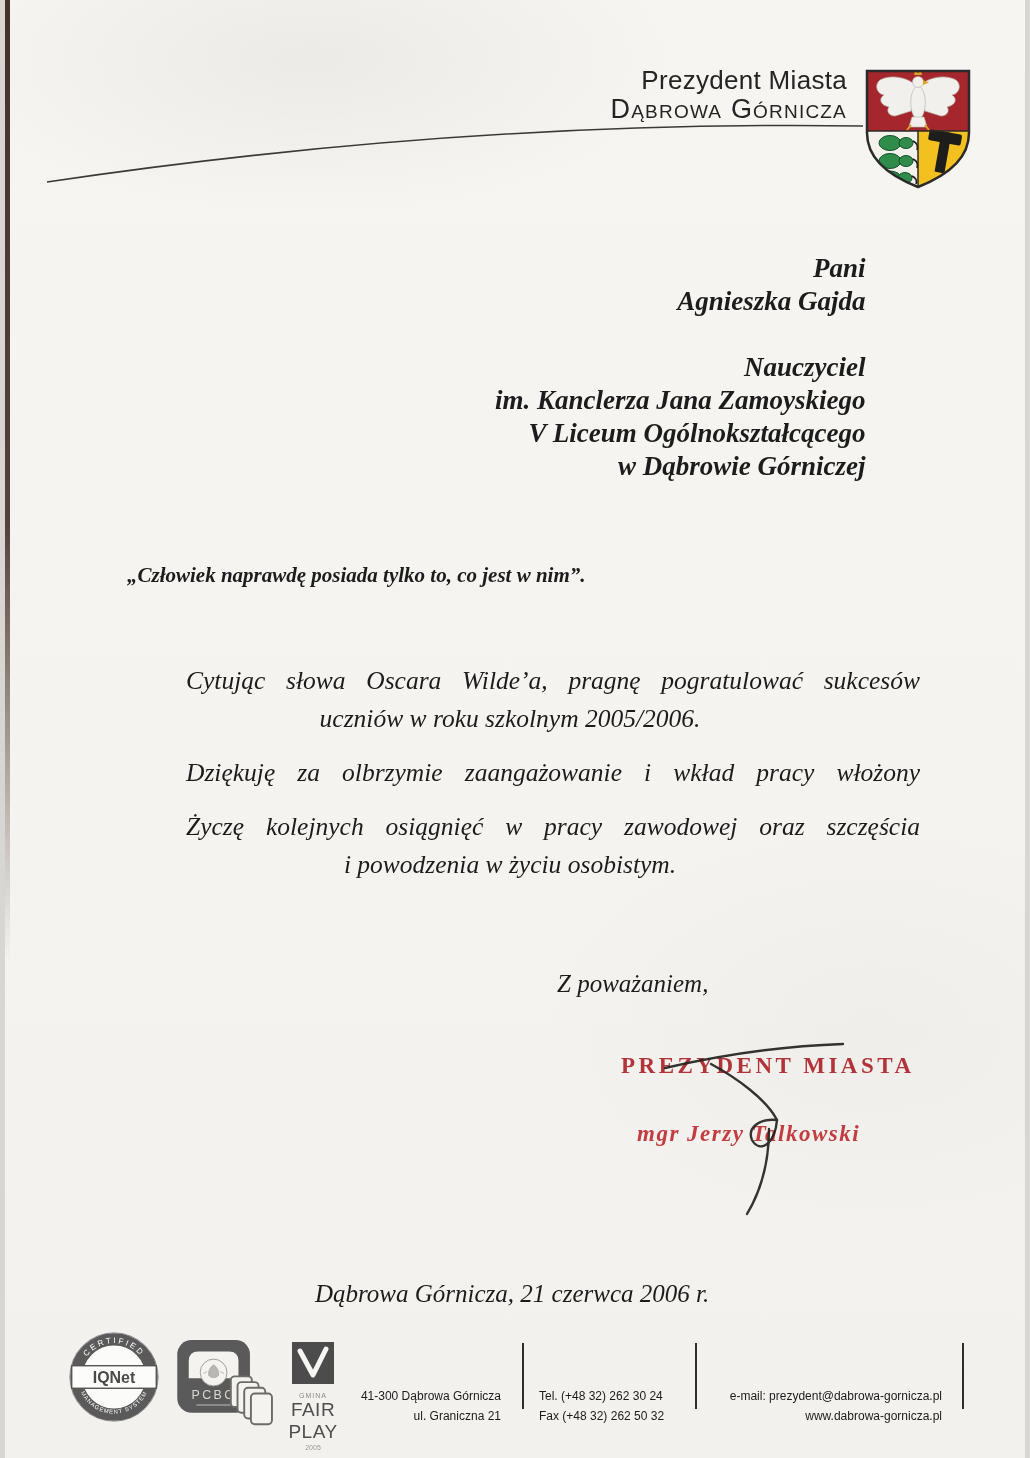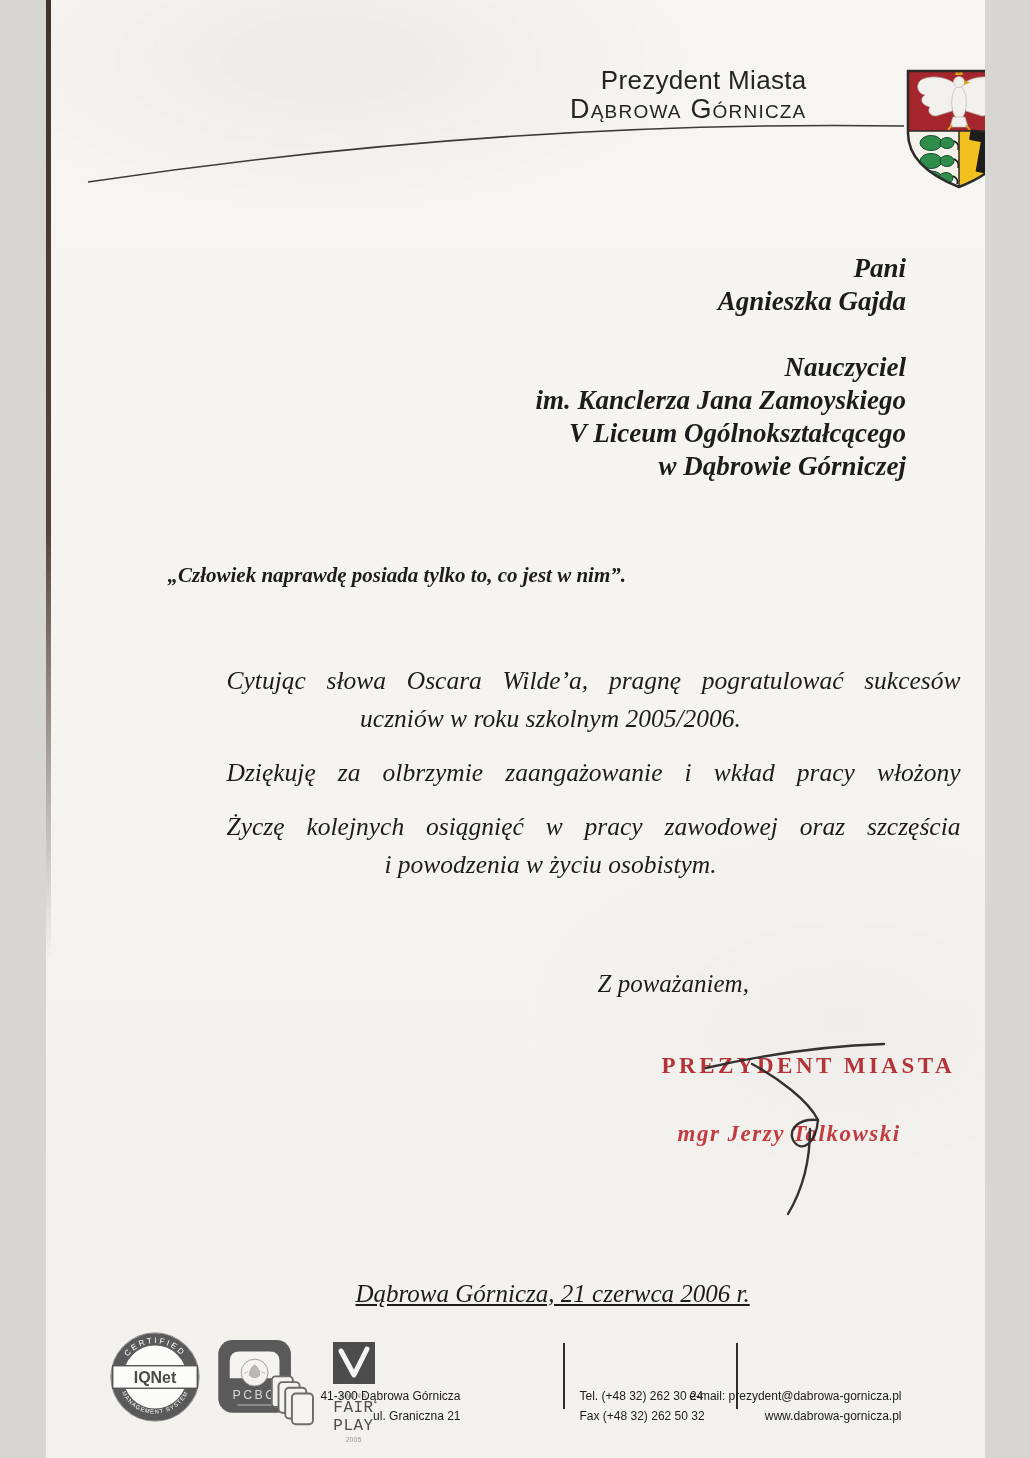--- a/index.html
+++ b/index.html
@@ -1,17 +1,17 @@
 <!DOCTYPE html>
 <html style="--ink: #1c1c1c; --stamp-red: #b23438; --stamp-red-2: #c23c40; --shield-red: #a5262c; --shield-gold: #f2c120; --shield-green: #2f8c4b; --logo-gray: #5a5a5a;"><head>
 <meta charset="utf-8">
 <style>
   html,body{margin:0;padding:0;background:#d8d6d2;}
   .page{
-    position:relative;width:939px;height:1458px;margin:0 auto;overflow:hidden;
+    position:relative;width:1020px;height:1458px;margin:0 auto;overflow:hidden;
     background:
       radial-gradient(ellipse 620px 260px at 30% 4%, rgba(0,0,0,0.045), transparent 60%),
       radial-gradient(ellipse 500px 300px at 85% 70%, rgba(0,0,0,0.02), transparent 70%),
       linear-gradient(180deg,#f6f5f2 0%,#f4f3f0 60%,#f2f1ee 100%);
     font-family:"Liberation Serif", serif;
     color:var(--ink,#1c1c1c);
   }
   .edge-left{position:absolute;left:0;top:0;width:5px;height:960px;
     background:linear-gradient(180deg,#41332b 0%,#55433a 55%,rgba(85,67,58,0) 100%);}
 
@@ -40,29 +40,29 @@
 
   .closing{position:absolute;left:552px;top:970px;font-style:italic;font-size:25px;}
 
   
   .stamp-title{position:absolute;left:616px;top:1053px;font-weight:700;font-size:23px;
     letter-spacing:3.5px;color:var(--stamp-red,#b23438);}
   .stamp-name{position:absolute;left:632px;top:1121px;font-weight:700;font-style:italic;
     font-size:23px;letter-spacing:1.5px;color:var(--stamp-red-2,#c23c40);}
   .signature-svg{position:absolute;left:612px;top:1026px;width:250px;height:195px;}
 
-  .dateline{position:absolute;left:310px;top:1280px;font-style:italic;font-size:25px;text-decoration:underline;}
+  .dateline{position:absolute;left:310px;top:1280px;font-style:italic;font-size:25px;}
 
   
   .logo-iqnet{position:absolute;left:62px;top:1330px;width:94px;height:94px;}
   .logo-pcbc{position:absolute;left:172px;top:1340px;width:100px;height:88px;}
   .logo-fairplay{position:absolute;left:274px;top:1342px;width:68px;text-align:center;
     font-family:"Liberation Sans", sans-serif;color:#4e4e4e;}
   .fp-gmina{font-size:7px;letter-spacing:1px;color:#8a8a8a;margin-top:4px;}
-  .fp-name{font-size:16px;letter-spacing:.5px;color:#4e4e4e;font-family:Liberation Mono, monospace;}
+  .fp-name{font-size:19px;letter-spacing:.5px;color:#4e4e4e;}
   .fp-year{font-size:7px;color:#999;margin-top:1px;}
   .f-col{position:absolute;top:1386px;font-family:Liberation Sans, sans-serif;
     font-size:12px;line-height:20px;color:#1b1b1b;white-space:nowrap;}
   .f-address{right:524px;text-align:right;}
   .f-phone{left:534px;text-align:left;}
   .f-online{right:83px;text-align:right;}
   .f-div{position:absolute;top:1343px;width:2px;height:66px;background:#2e2e2e;}
   .f-div1{left:517px;} .f-div2{left:690px;} .f-div3{left:957px;}
 </style>
 </head>

